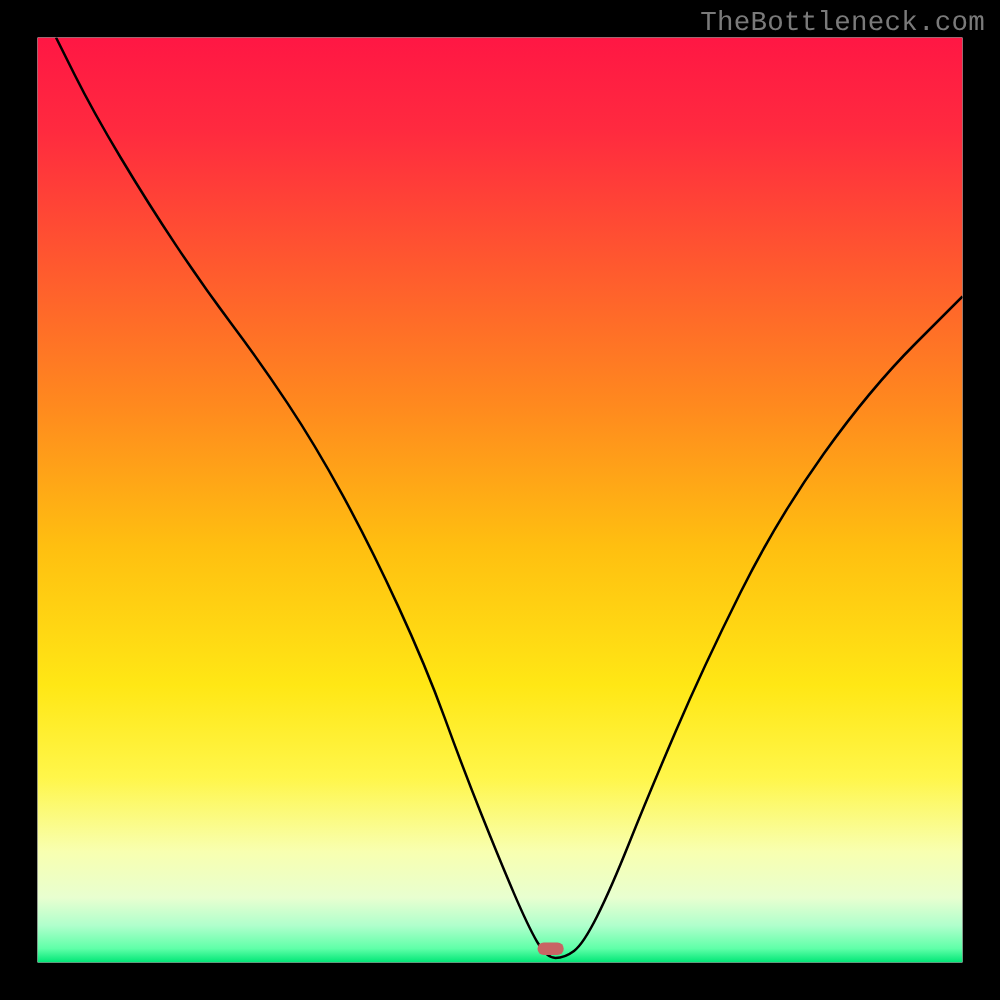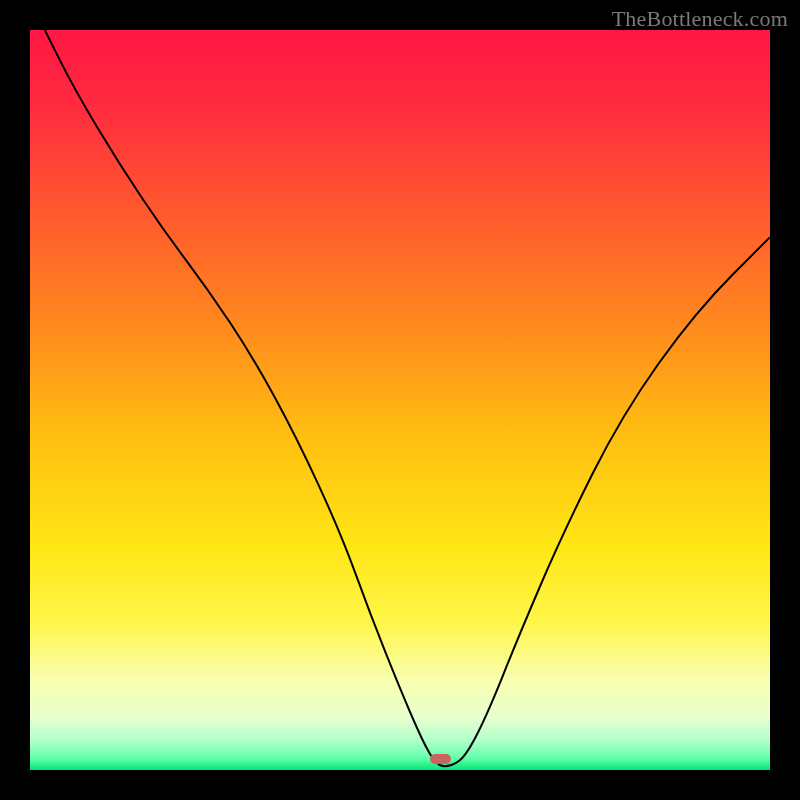--- a/index.html
+++ b/index.html
@@ -34,21 +34,21 @@
     display:block;
   }
   .marker {
     position: absolute;
     border-radius: 8px;
   }
   .watermark {
     position: absolute;
     top: 6px;
     right: 12px;
-    font-family: Liberation Serif, serif;
+    font-family: Liberation Mono, monospace;
     font-size: 22px;
     color: #7a7a7a;
     letter-spacing: 0.2px;
   }
 </style>
 </head>
 <body>
 
 <div class="watermark">TheBottleneck.com</div>
 

